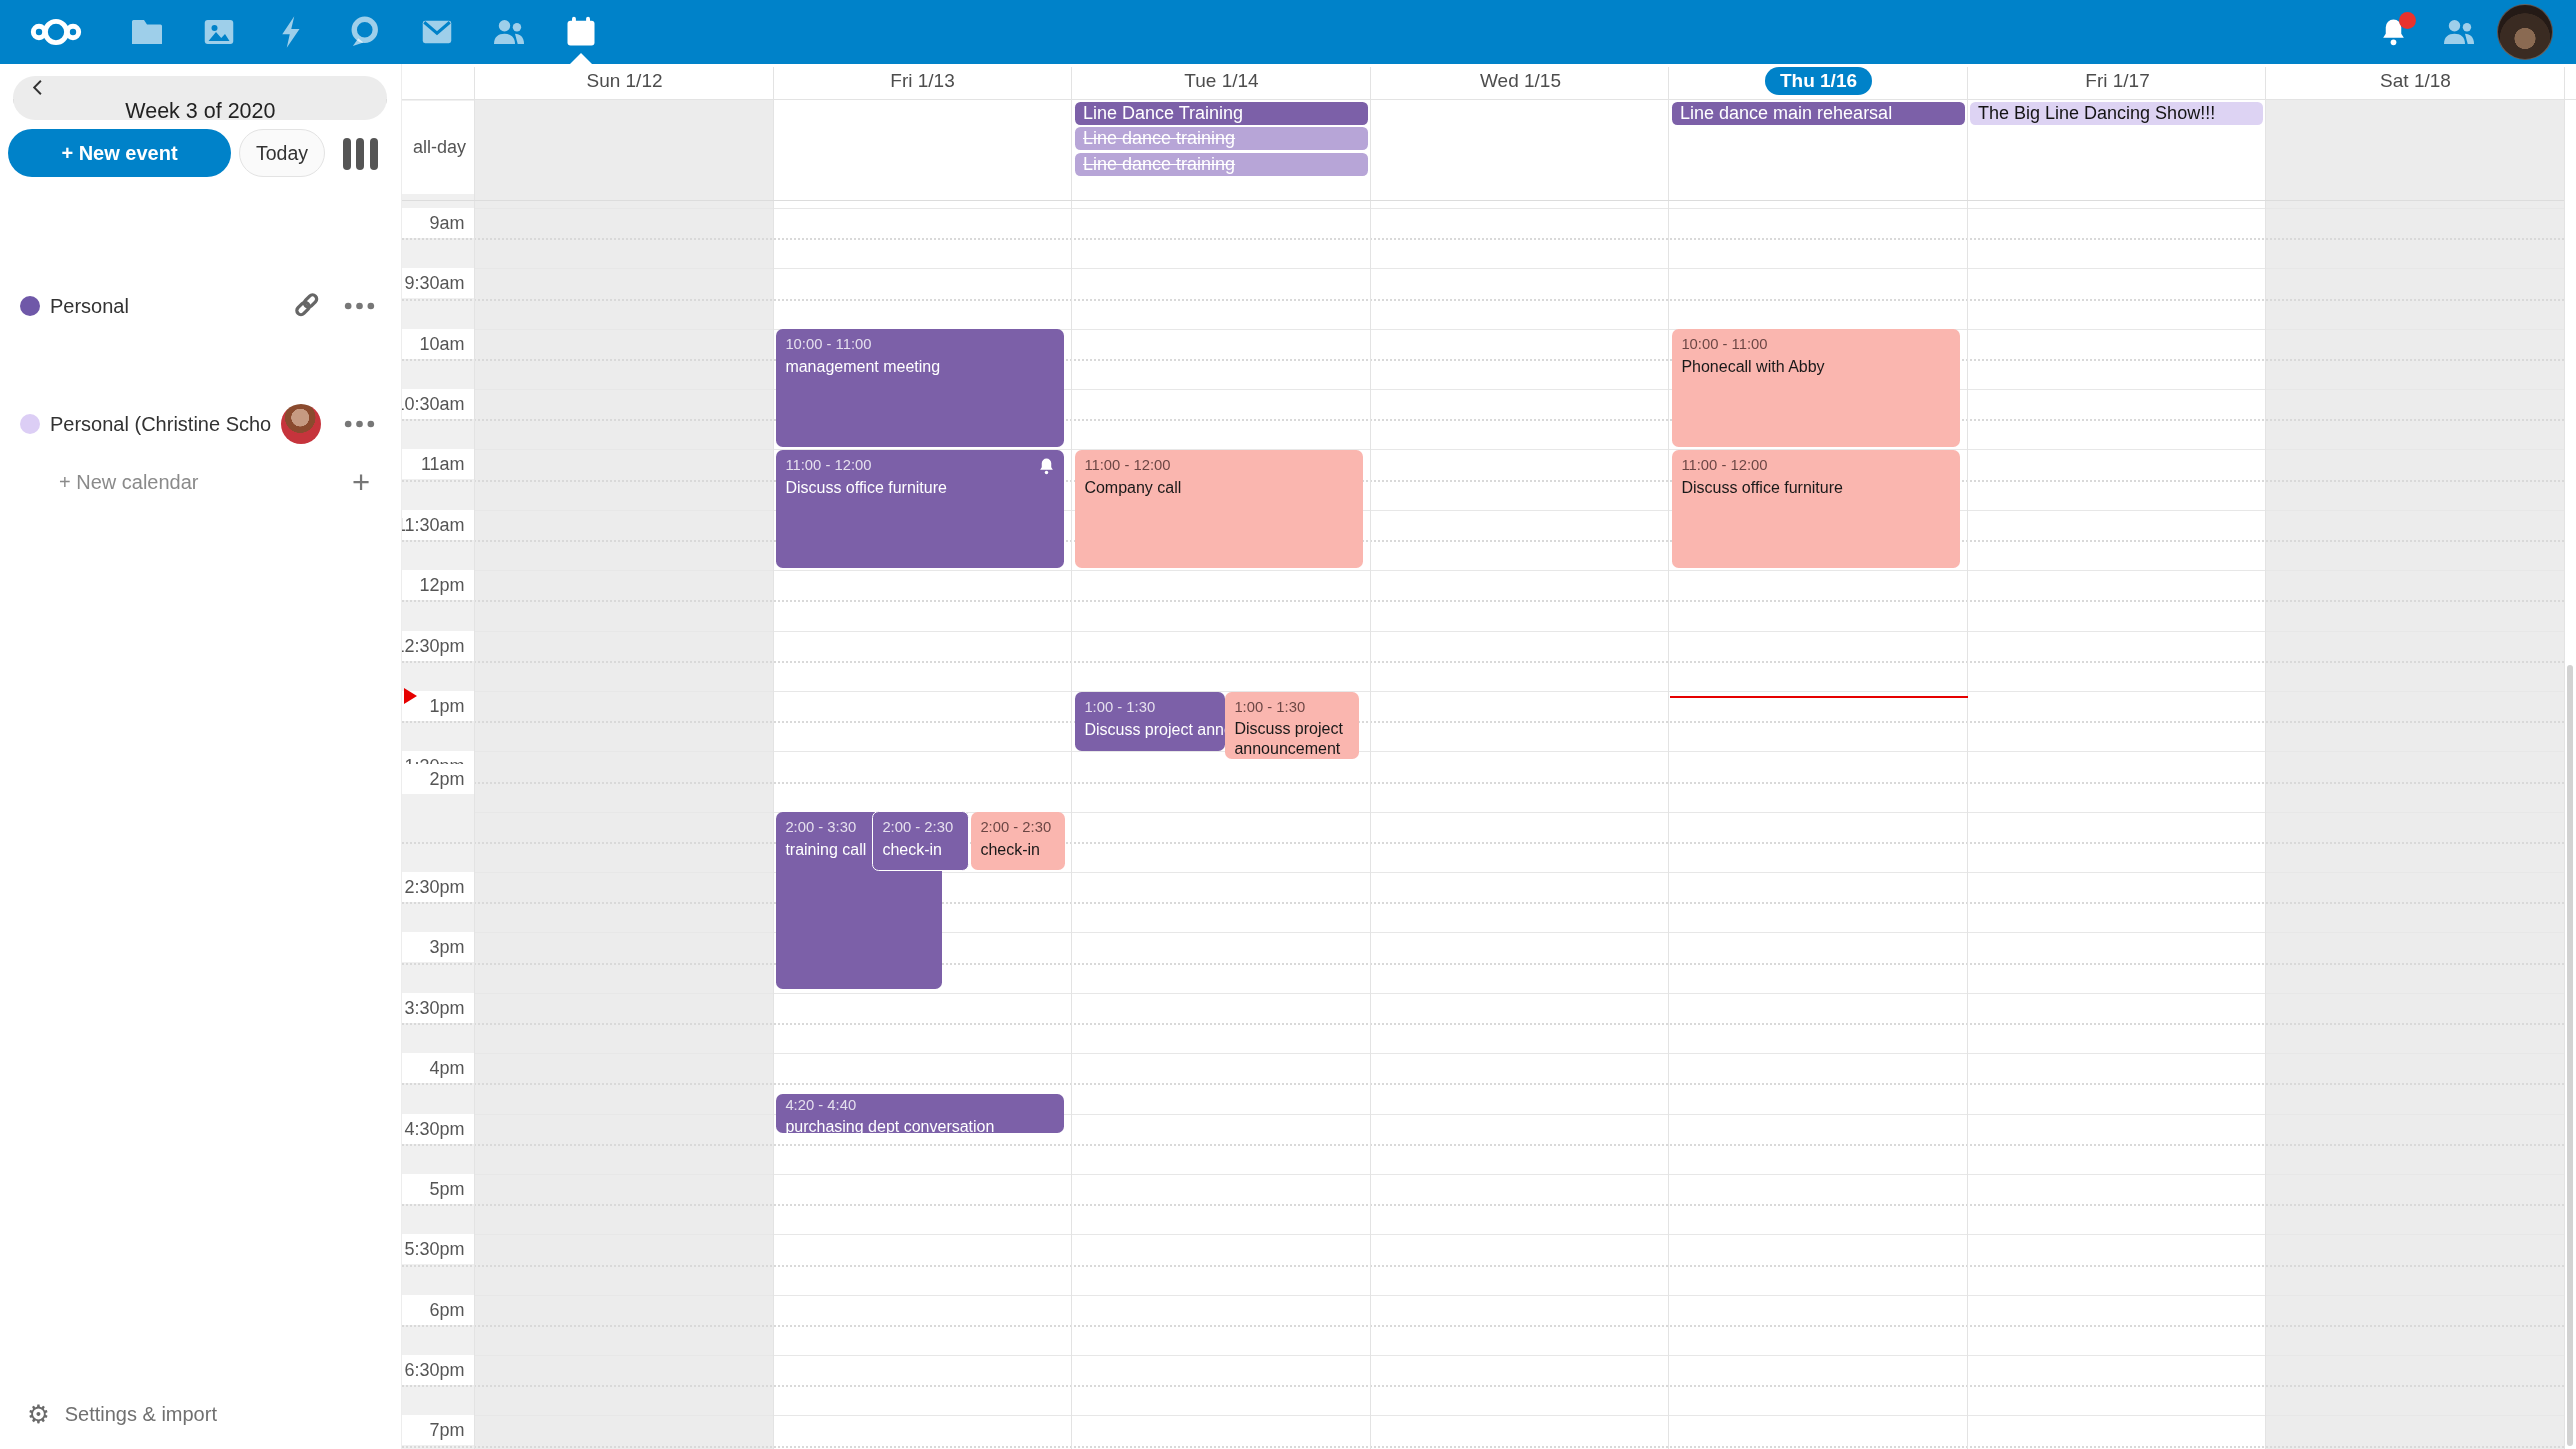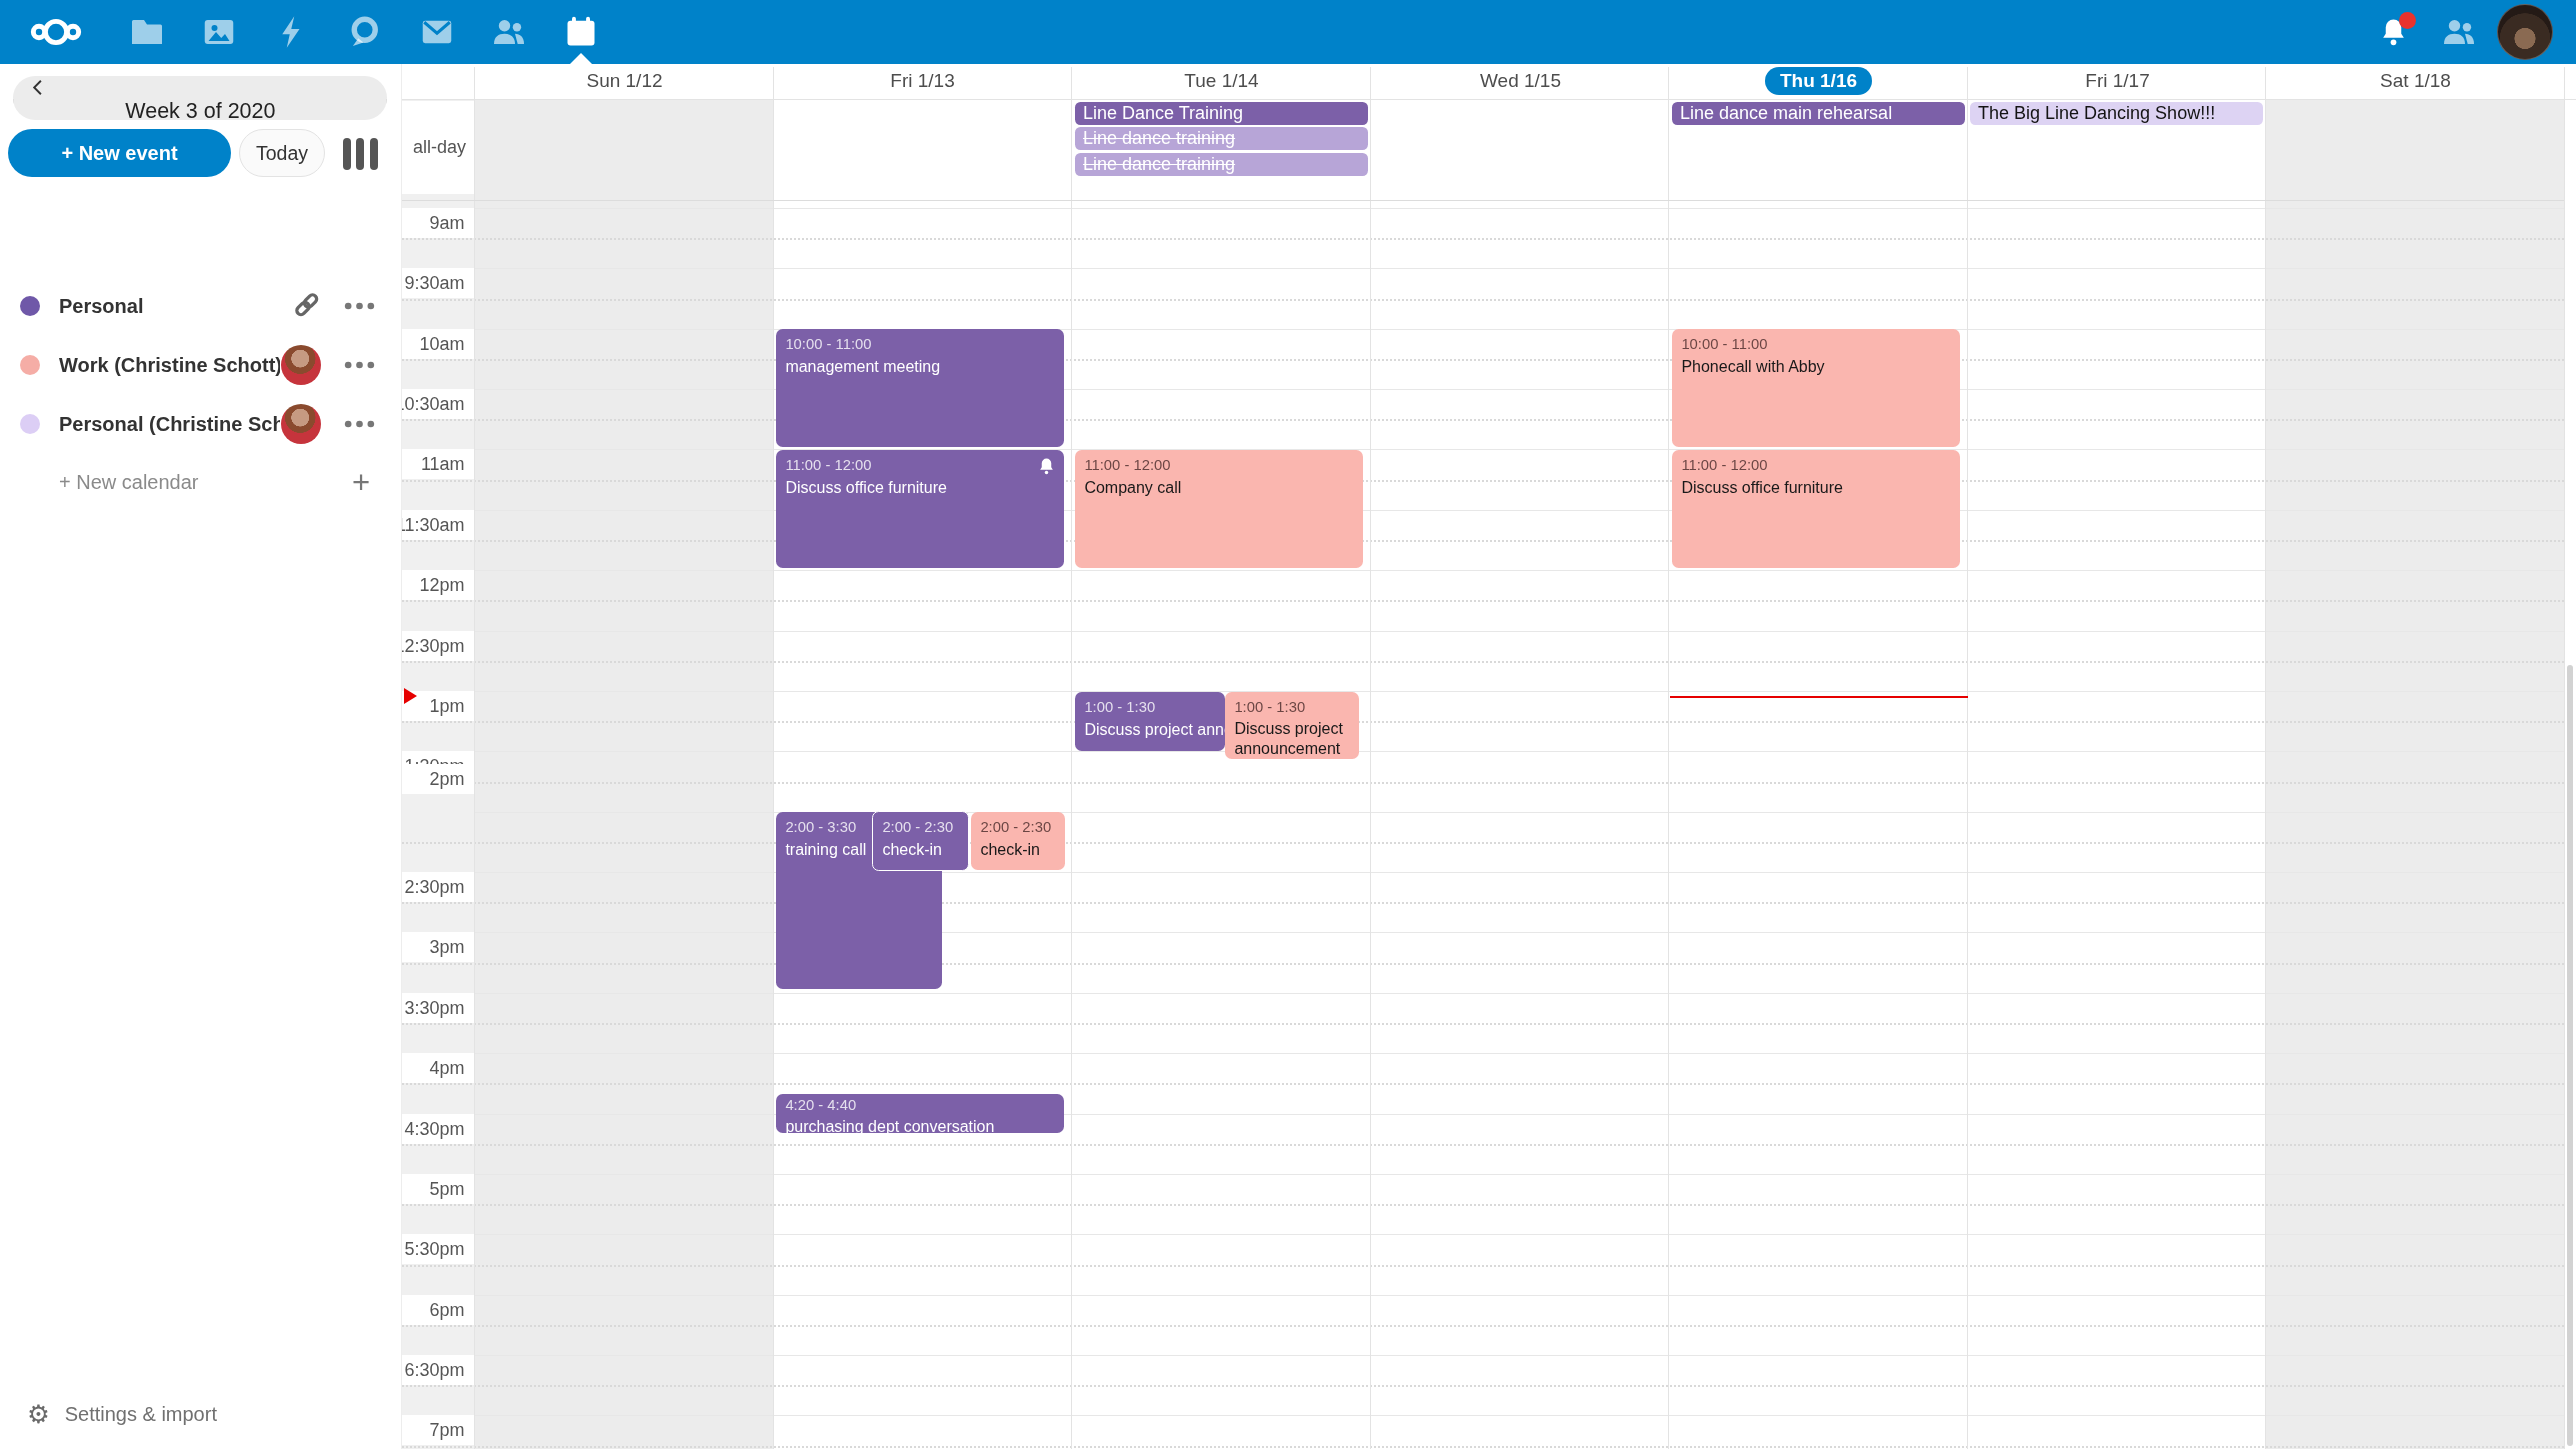--- a/index.html
+++ b/index.html
@@ -22,21 +22,21 @@
   #weekpill .seg { display:flex; align-items:center; justify-content:center; cursor:pointer; }
   #weekpill .chev { width:51px; }
   #weekpill .chev svg { width:23px; height:23px; }
   #weekpill .lbl { flex:1; font-size:21.5px; color:#222; border-left:0.7px solid #dcdcdc; border-right:0.7px solid #dcdcdc; }
   #newevent { position:absolute; left:8px; top:65px; width:223px; height:48px; border-radius:24px; background:#0082c9; color:#fff; font-size:20px; font-weight:bold; display:flex; align-items:center; justify-content:center; cursor:pointer; border:none; }
   #todaybtn { position:absolute; left:239px; top:65px; width:86px; height:48px; border-radius:24px; background:#fafafa; border:1.3px solid #e3e3e3; color:#333; font-size:19.5px; display:flex; align-items:center; justify-content:center; cursor:pointer; }
   #viewtoggle { position:absolute; left:343px; top:74px; width:40px; height:32px; display:flex; gap:5.4px; cursor:pointer; }
   #viewtoggle i { width:8px; height:32px; background:#555; border-radius:4px; }
   .calrow { position:absolute; left:0; width:402px; height:58px; display:flex; align-items:center; cursor:pointer; }
   .caldot { width:20px; height:20px; border-radius:50%; margin-left:20px; flex:0 0 auto; }
-  .calname { margin-left:19px; font-size:20px; color:#333; white-space:nowrap; overflow:hidden; max-width:221px;font-weight:bold; }
+  .calname { margin-left:10px; font-size:20px; color:#333; white-space:nowrap; overflow:hidden; max-width:221px; }
   .calright { position:absolute; right:27px; display:flex; align-items:center; gap:23px; }
   .mini-avatar { width:40px; height:40px; border-radius:50%; background:radial-gradient(circle at 48% 34%, #c69a82 0 26%, #8a4a2e 27% 45%, #c6343c 46% 100%); }
   .dots3 svg { width:31px; height:8px; }
   .linkicon svg { width:29.5px; height:29.5px; }
   #newcal { position:absolute; left:0; top:393px; width:402px; height:51px; display:flex; align-items:center; cursor:pointer; }
   #newcal .t { margin-left:59px; font-size:20px; color:#8a8a8a; }
   #newcal .p { position:absolute; right:32px; font-size:31px; color:#777; font-weight:300; }
   #settings { position:absolute; left:0; bottom:13.4px; width:402px; height:43px; display:flex; align-items:center; cursor:pointer; }
   #settings .g { margin-left:27px; font-size:25.5px; color:#6a6a6a; }
   #settings .t { margin-left:14.8px; font-size:20px; color:#707070; }
@@ -191,34 +191,20 @@
       <span class="dots3">
         <svg viewBox="0 0 46 12" fill="#777">
             <circle cx="6" cy="6" r="5"></circle>
             <circle cx="23" cy="6" r="5"></circle>
             <circle cx="40" cy="6" r="5"></circle>
           </svg>
       </span>
     </span>
   </div>
 
-  <div class="calrow" style="top:272px;">
-    <span class="caldot" style="background:#f5ada6;"></span>
-    <span class="calname">Work (Christine Schott)</span>
-    <span class="calright">
-      <span class="mini-avatar"></span>
-      <span class="dots3">
-        <svg viewBox="0 0 46 12" fill="#777">
-            <circle cx="6" cy="6" r="5"></circle>
-            <circle cx="23" cy="6" r="5"></circle>
-            <circle cx="40" cy="6" r="5"></circle>
-          </svg>
-      </span>
-    </span>
-  </div>
 
   <div class="calrow" style="top:331px;">
     <span class="caldot" style="background:#dccef5;"></span>
     <span class="calname">Personal (Christine Scho…</span>
     <span class="calright">
       <span class="mini-avatar"></span>
       <span class="dots3">
         <svg viewBox="0 0 46 12" fill="#777">
             <circle cx="6" cy="6" r="5"></circle>
             <circle cx="23" cy="6" r="5"></circle>

